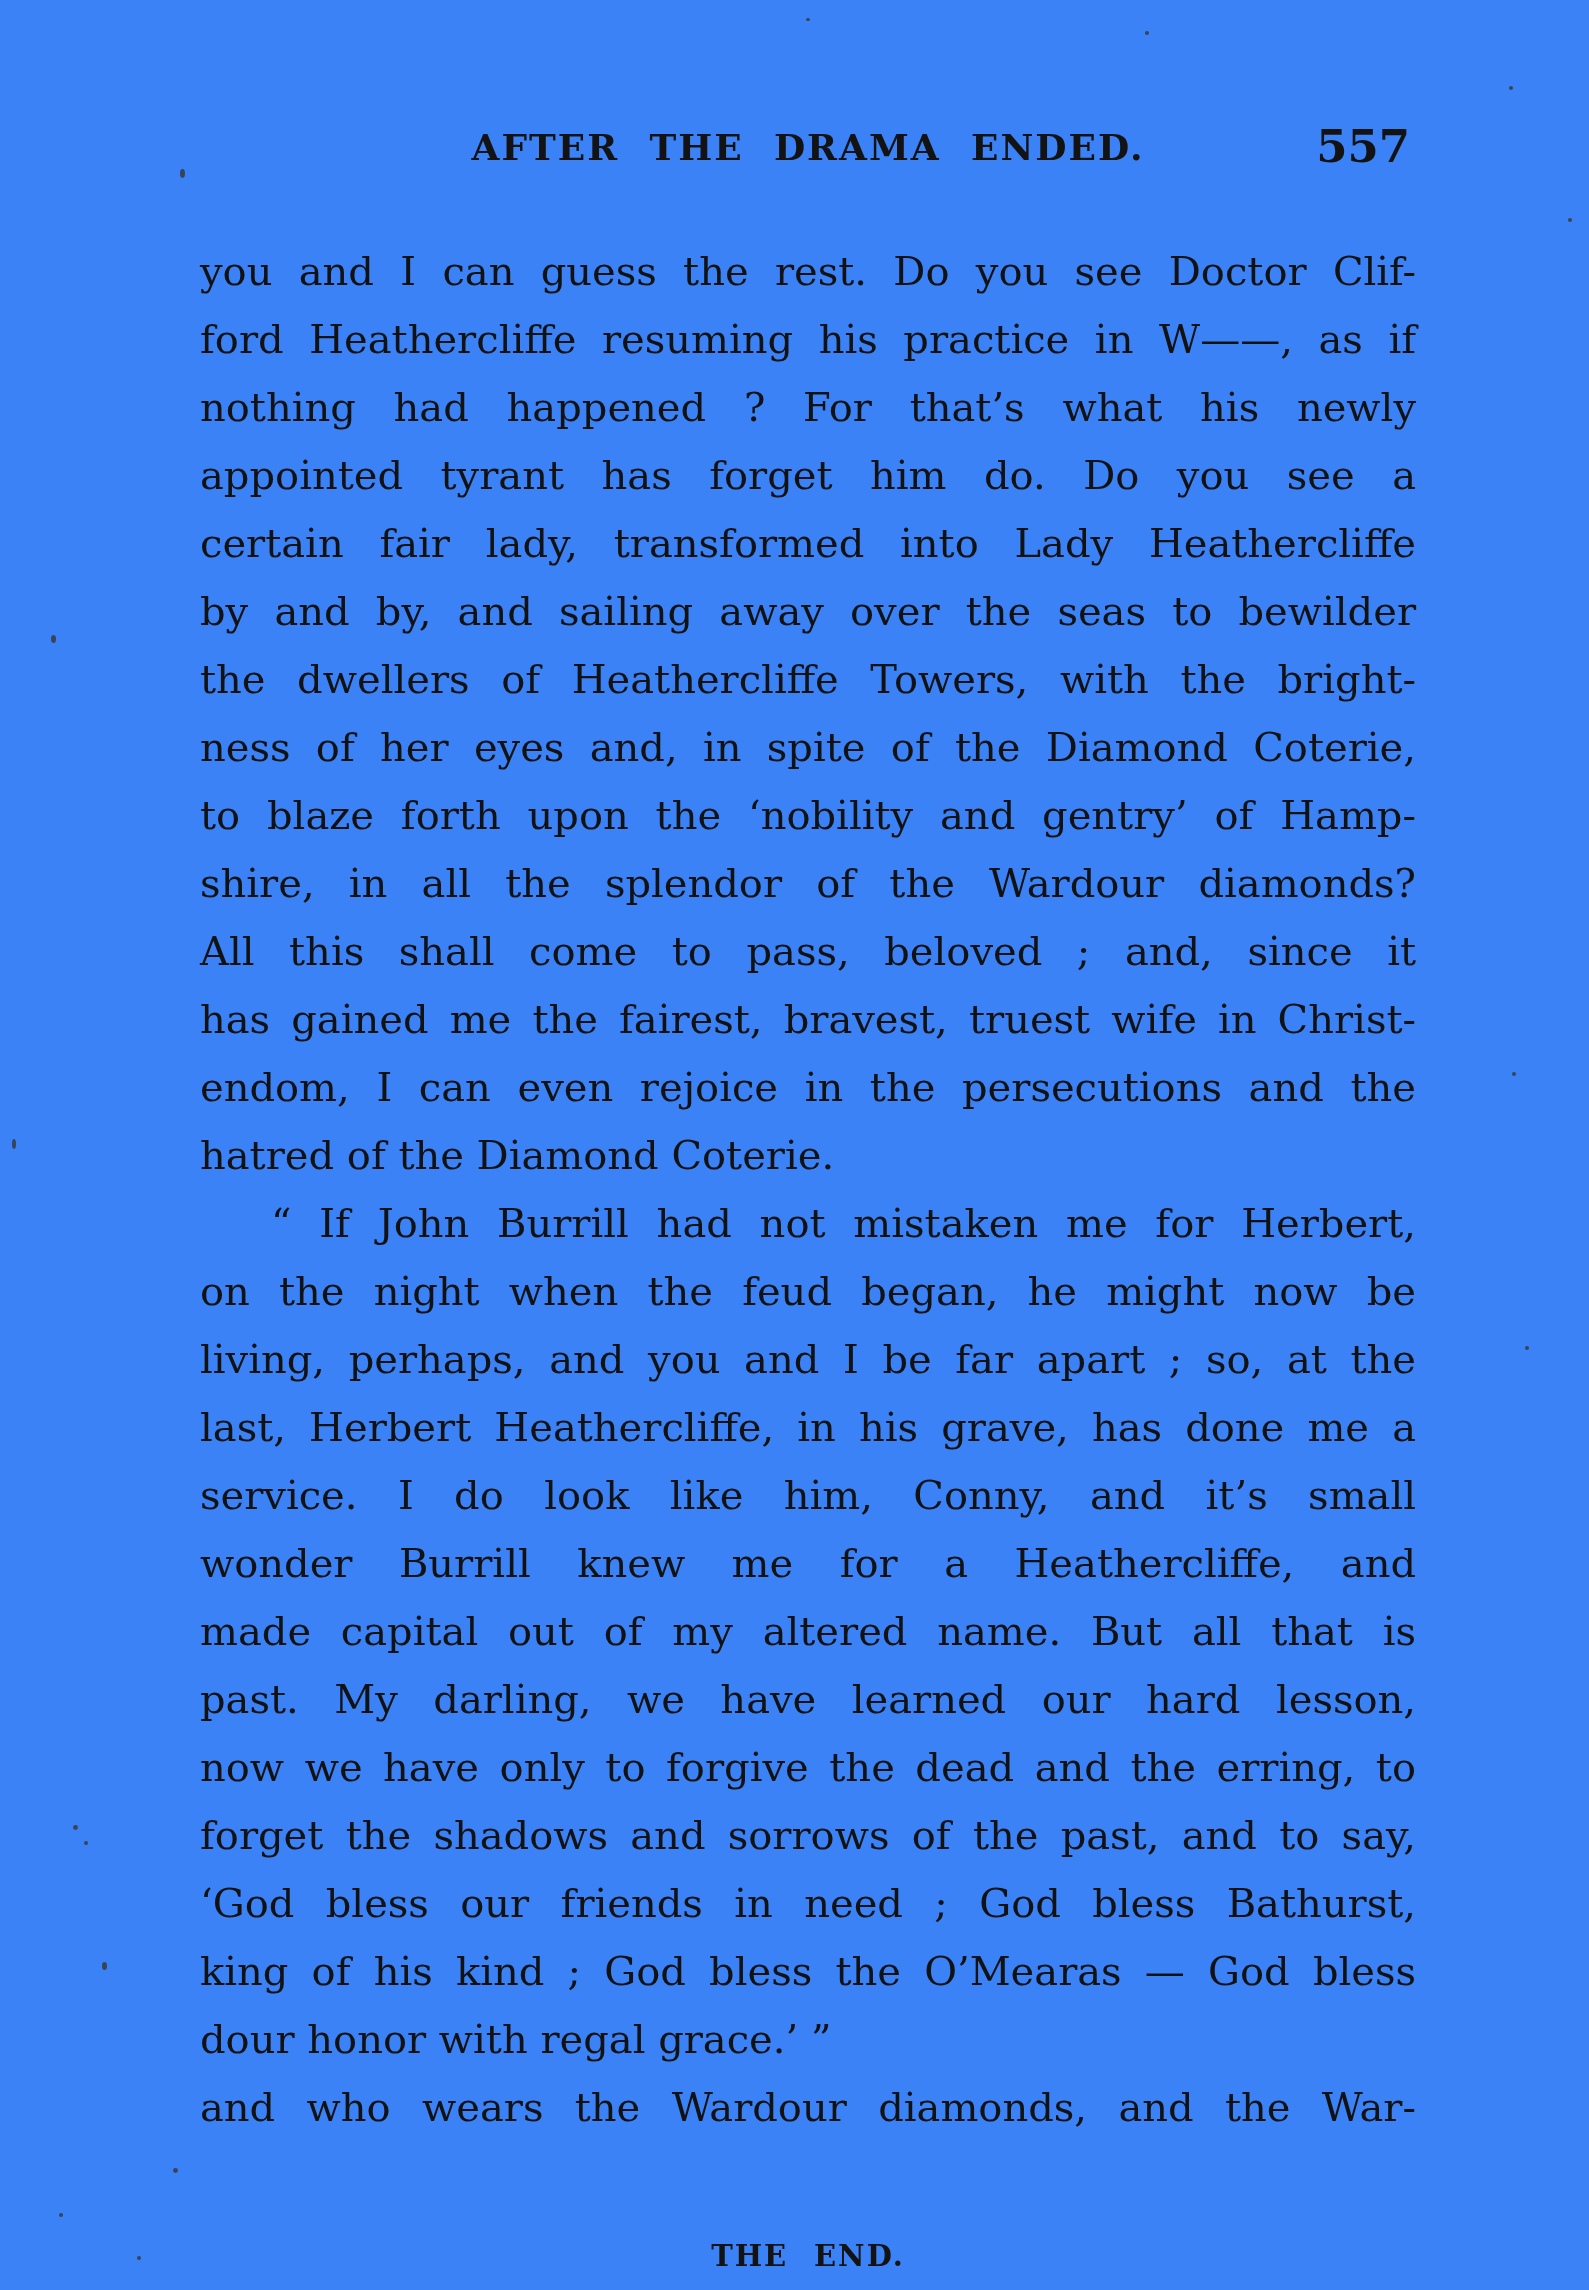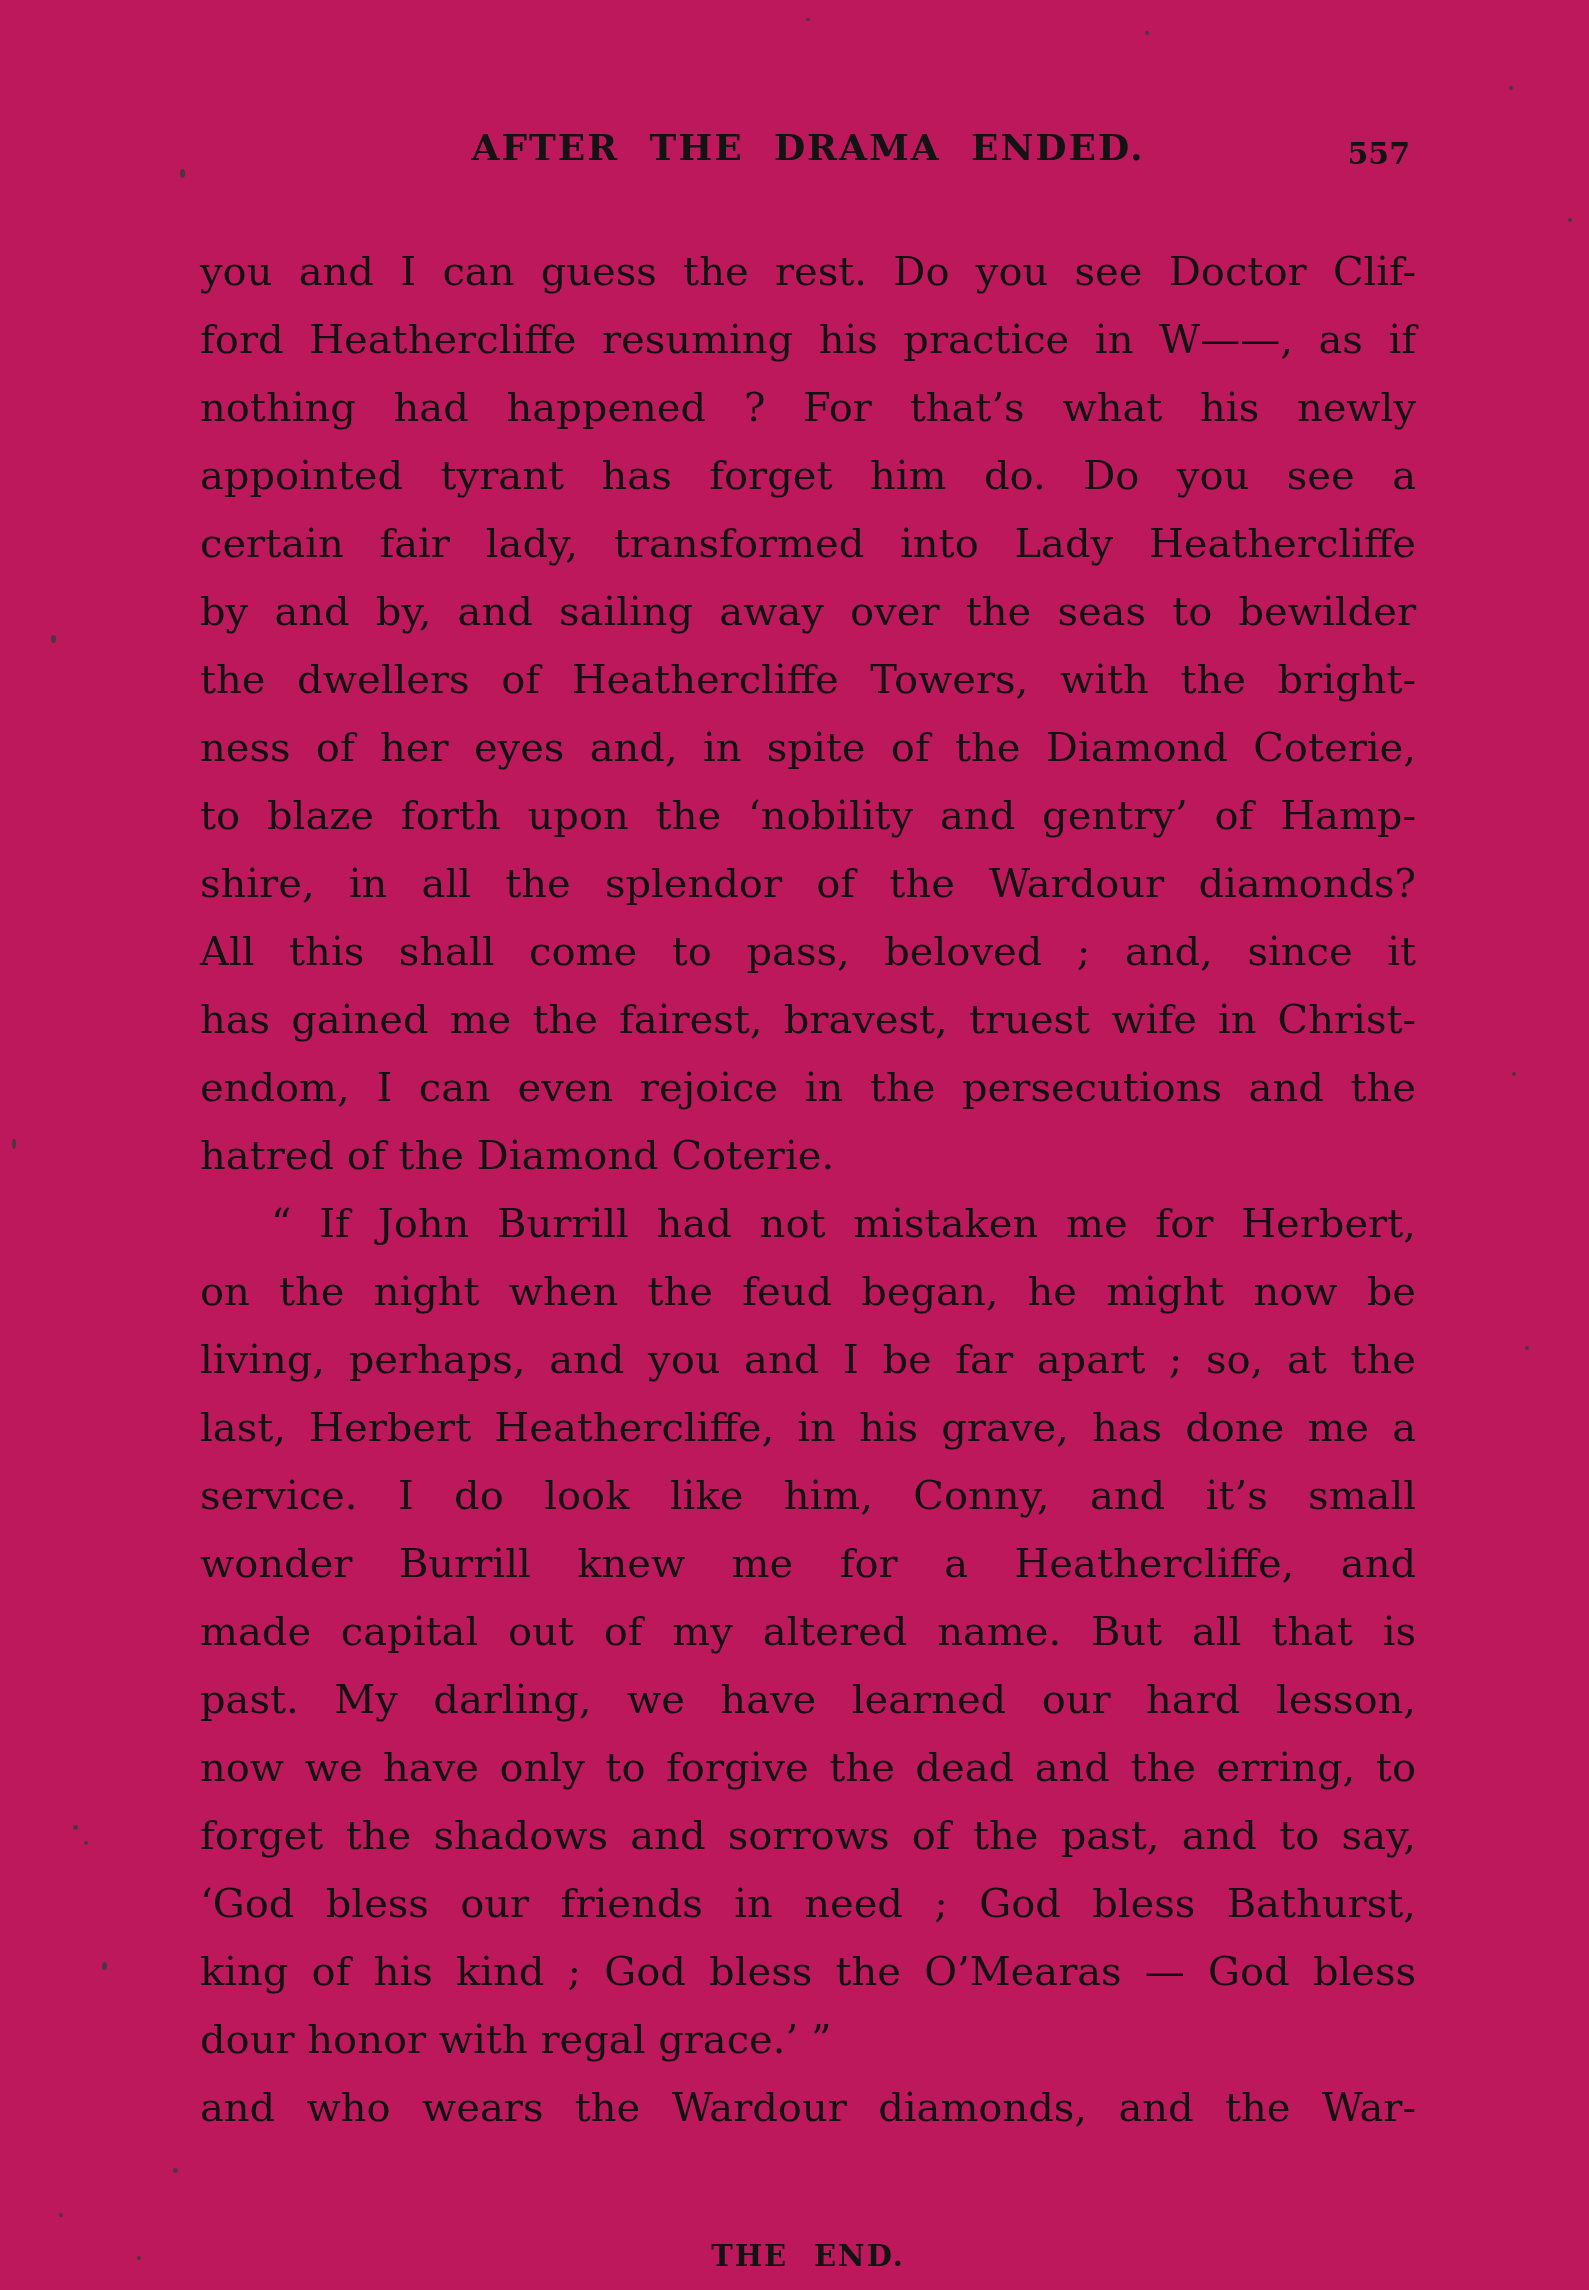--- a/index.html
+++ b/index.html
@@ -4,21 +4,21 @@
 <style>
   html, body {
     margin: 0;
     padding: 0;
     background: #ffffff;
   }
   .page {
     position: relative;
     width: 1590px;
     height: 2291px;
-    background: #be185d;
+    background: #3b82f6;
     color: #111111;
     font-family: "DejaVu Serif", "Liberation Serif", serif;
     overflow: hidden;
   }
   
   .header {
     position: absolute;
     left: 200px;
     top: 120px;
     width: 1216px;
@@ -32,22 +32,22 @@
     text-align: center;
     font-size: 36px;
     font-weight: 700;
     letter-spacing: 2px;
     word-spacing: 15.7px;
     color: #131313;
   }
   .page-number {
     position: absolute;
     right: 5.9px;
-    top: 16px;
-    font-size: 30px;
+    top: 0;
+    font-size: 45px;
     font-weight: 700;
     color: #131313;
   }
   
   .body-text {
     position: absolute;
     left: 200px;
     top: 237px;
     width: 1216px;
   }

